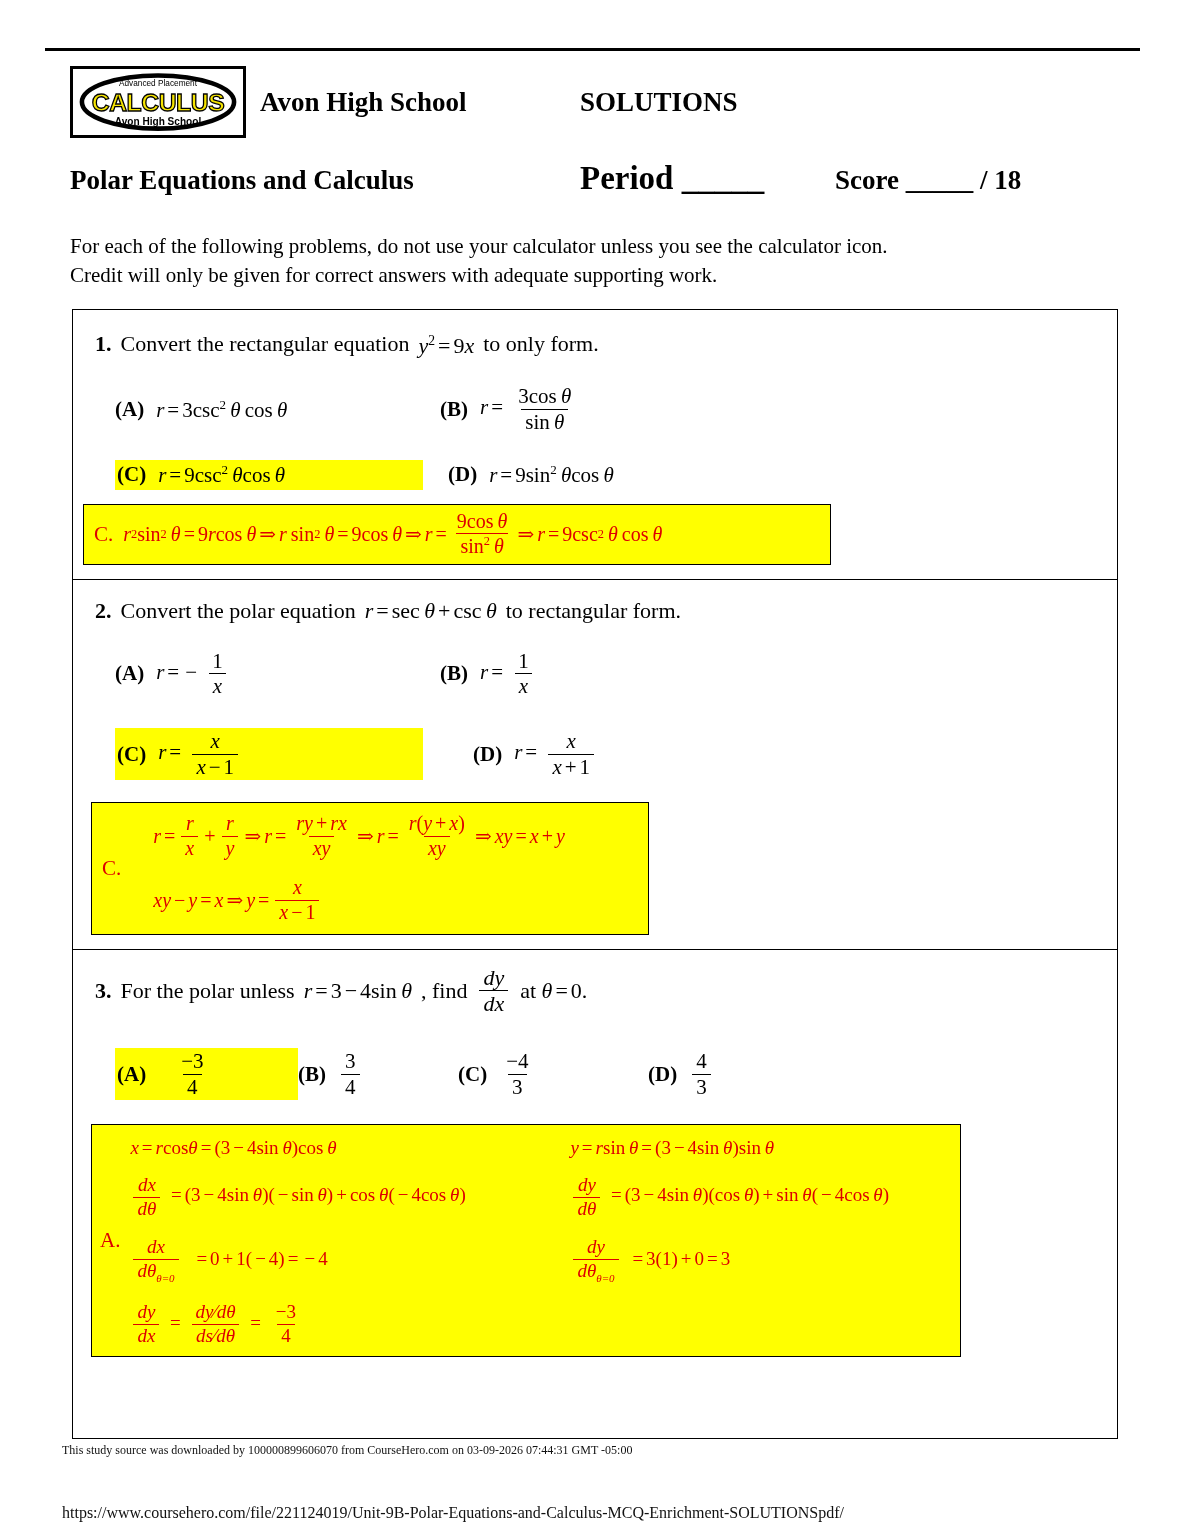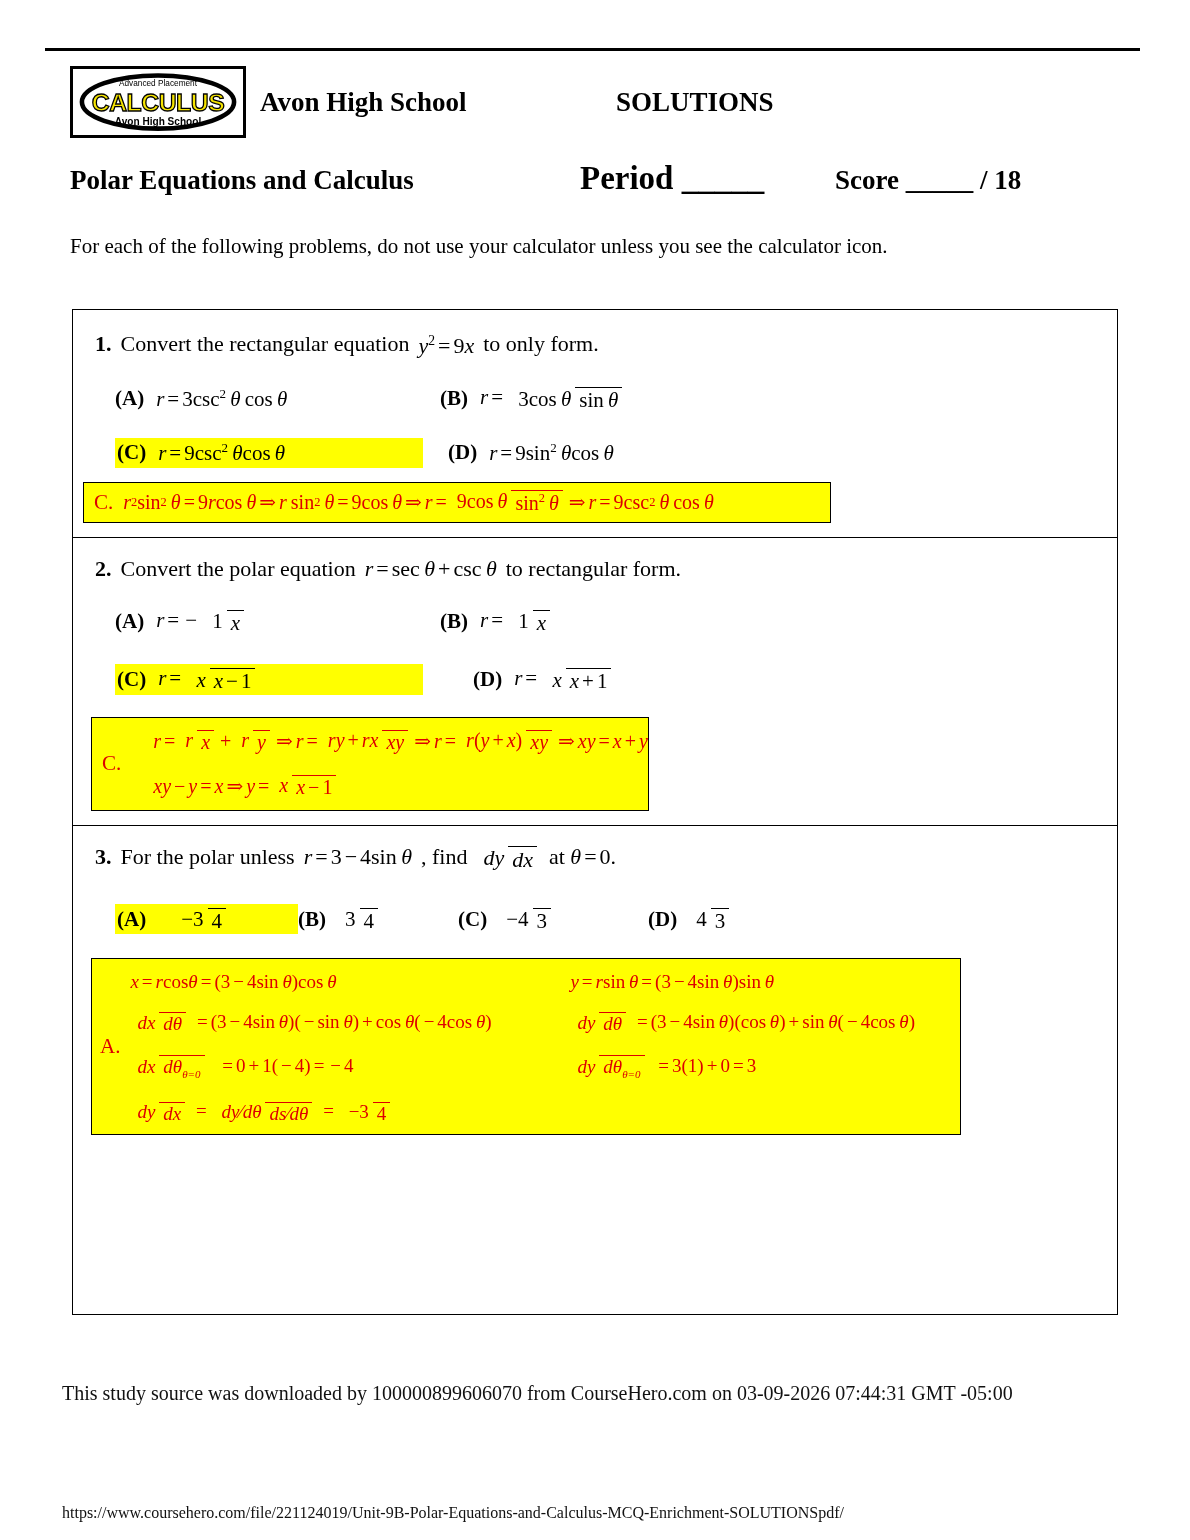--- a/index.html
+++ b/index.html
@@ -61,21 +61,20 @@
     white-space: nowrap;
   }
   .hdr-right {
     margin-left: 0px;
     flex: 1 1 auto;
   }
   .solutions {
     font-weight: bold;
     font-size: 27px;
     line-height: 33px;
-    margin-left: 36px;
   }
   .hdr-row2 {
     display: flex;
     align-items: baseline;
     margin-top: 4px;
   }
   .subject-title {
     font-weight: bold;
     font-size: 27px;
     line-height: 34px;
@@ -157,21 +156,21 @@
 
   
   .m { font-family: "Liberation Serif", "DejaVu Serif", serif; font-style: italic; }
   .mr { font-style: normal; }
   .op { font-style: normal; padding: 0 3px; }
   sup.exp { font-size: 0.62em; font-style: normal; vertical-align: super; }
   sub.sb  { font-size: 0.58em; font-style: italic; vertical-align: sub; }
 
   .frac {
     display: inline-flex;
-    flex-direction: row;
+    flex-direction: column;
     align-items: center;
     vertical-align: middle;
     margin: 0 3px;
     line-height: 1.08;
   }
   .frac > .num { padding: 0 4px 1px 4px; }
   .frac > .den { padding: 1px 4px 0 4px; border-top: 1.4px solid currentColor; }
 
   
   .solbox {
@@ -198,22 +197,22 @@
     align-items: center;
     flex-wrap: nowrap;
     line-height: 1.35;
   }
   .sol-line + .sol-line { margin-top: 14px; }
 
   
   .footer-note {
     position: absolute;
     left: 62px;
-    top: 1382px;
-    font-size: 20px;
+    top: 1443px;
+    font-size: 12px;
     color: #111;
     white-space: nowrap;
   }
   .footer-url {
     position: absolute;
     left: 62px;
     top: 1504px;
     font-size: 16px;
     color: #111;
     white-space: nowrap;
@@ -246,20 +245,21 @@
 
   <div class="hdr-row2">
     <div class="subject-title">Polar Equations and Calculus</div>
     <div class="period-label">Period _____</div>
     <div class="score-label">Score _____ / 18</div>
   </div>
 </div>
 
 <div class="instructions">
   <div>For each of the following problems, do not use your calculator unless you see the calculator icon.</div>
+  <div>Credit will only be given for correct answers with adequate supporting work.</div>
 </div>
 
 <div class="qtable">
 
   <div class="qcell">
     <div class="qprompt">
       <span class="qnum">1.</span>
       <span>Convert the rectangular equation</span>
       <span style="padding:0 9px">
         <span class="m">y</span><sup class="exp">2</sup><span class="op">=</span><span class="mr">9</span><span class="m">x</span>

